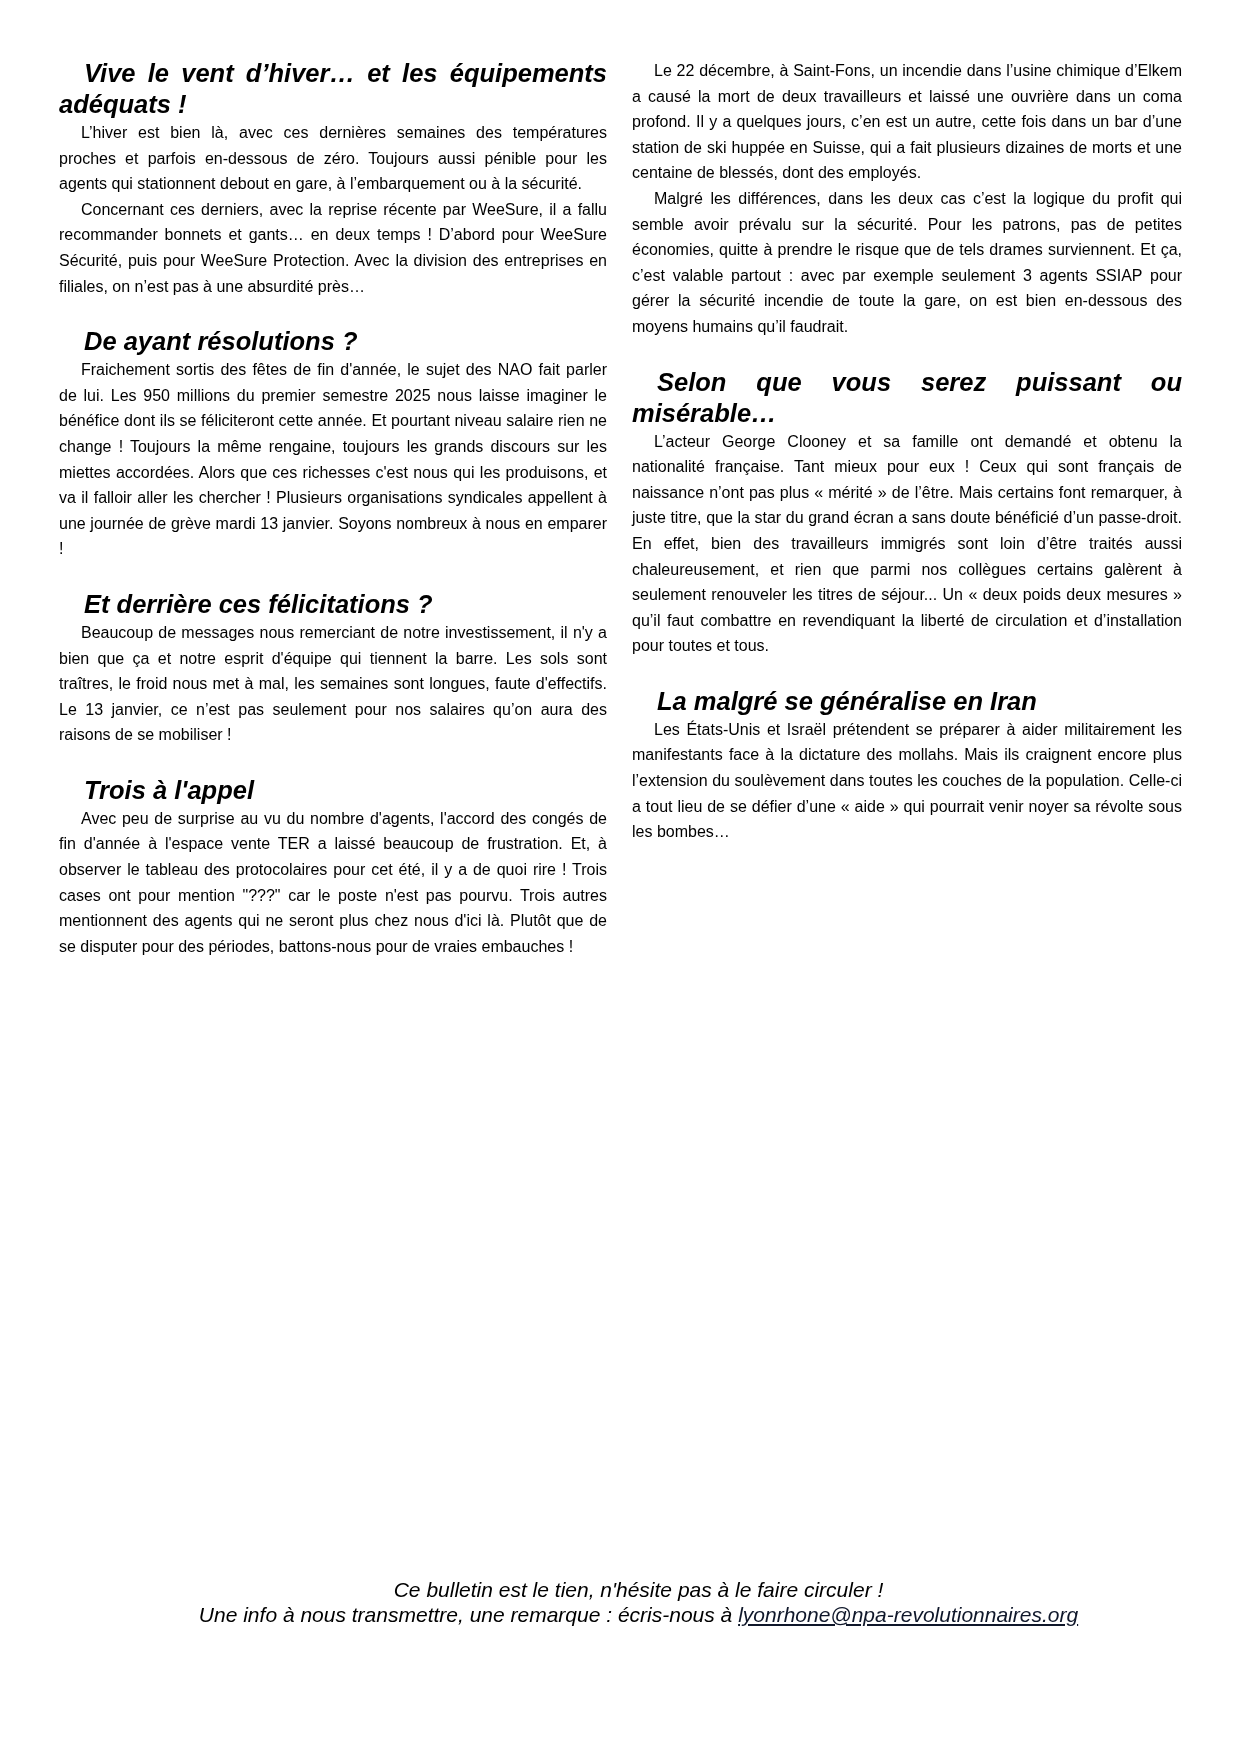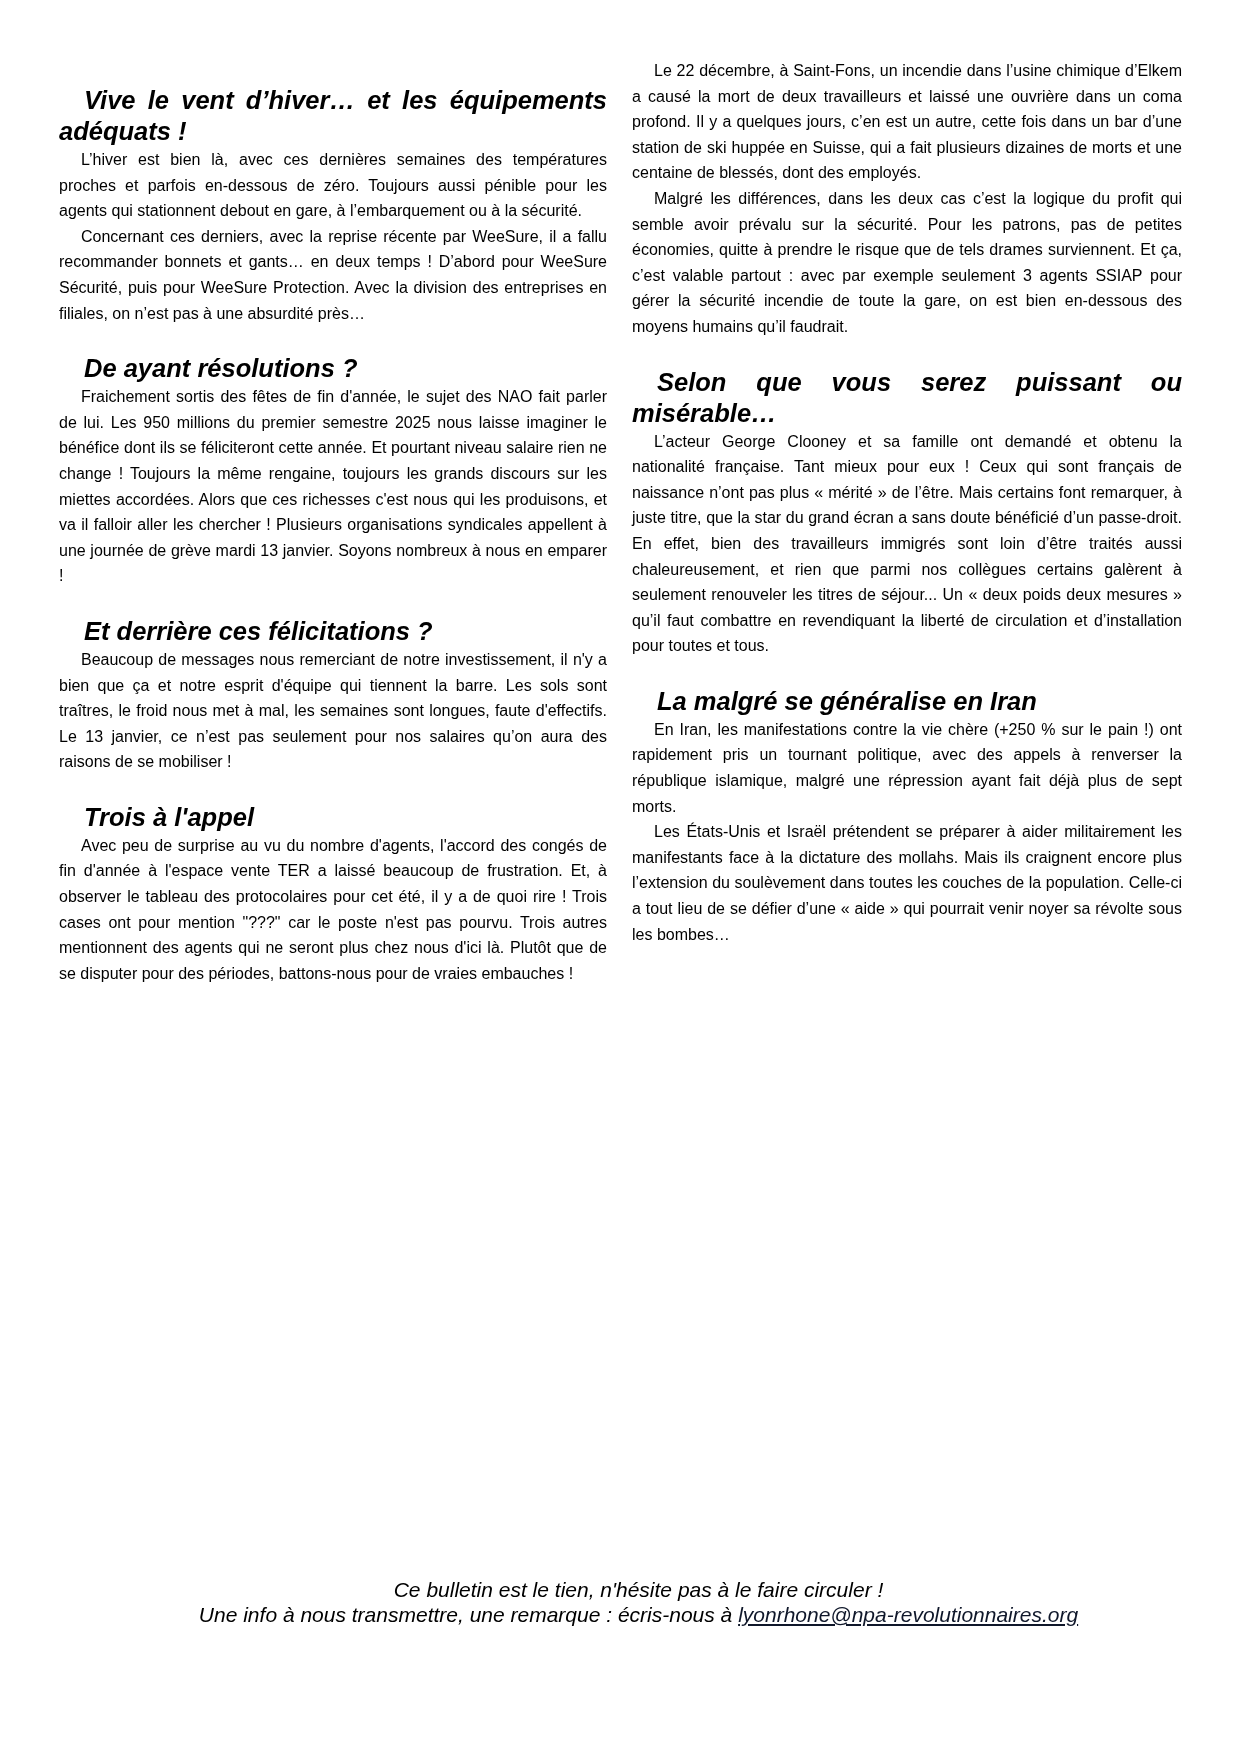--- a/index.html
+++ b/index.html
@@ -1,19 +1,19 @@
 <!DOCTYPE html>
 <html><head>
 <meta charset="utf-8">
 <style>
   html, body { margin: 0; padding: 0; background: #ffffff; }
   body { width: 1241px; height: 1755px; position: relative; overflow: hidden;
          font-family: "Liberation Sans", sans-serif; color: #000; }
   .col { position: absolute; top: 58px; }
-  .col-left { left: 59px; width: 548px; margin-top: 27px; }
+  .col-left { left: 59px; width: 548px; }
   .col-right { left: 632px; width: 550px; }
   .article { margin: 0 0 27px 0; }
   .title { font-weight: bold; font-style: italic; font-size: 25.5px; line-height: 31px;
            text-align: justify; text-indent: 25px; margin: 0; }
   .para { font-size: 16px; line-height: 25.6px; text-align: justify; text-indent: 22px; margin: 0; }
   .footer { position: absolute; left: 0; width: 1241px; top: 1577px; text-align: center;
             font-style: italic; font-size: 21px; line-height: 25px; }
   .footer .line { display: block; margin-left: 36px; }
   .email { text-decoration: underline; color: #0f172a; }
 </style>
@@ -44,21 +44,20 @@
   <div class="article">
     <p class="para">Le 22 décembre, à Saint-Fons, un incendie dans l’usine chimique d’Elkem a causé la mort de deux travailleurs et laissé une ouvrière dans un coma profond. Il y a quelques jours, c’en est un autre, cette fois dans un bar d’une station de ski huppée en Suisse, qui a fait plusieurs dizaines de morts et une centaine de blessés, dont des employés.</p>
     <p class="para">Malgré les différences, dans les deux cas c’est la logique du profit qui semble avoir prévalu sur la sécurité. Pour les patrons, pas de petites économies, quitte à prendre le risque que de tels drames surviennent. Et ça, c’est valable partout : avec par exemple seulement 3 agents SSIAP pour gérer la sécurité incendie de toute la gare, on est bien en-dessous des moyens humains qu’il faudrait.</p>
   </div>
   <div class="article">
     <h2 class="title">Selon que vous serez puissant ou misérable…</h2>
     <p class="para">L’acteur George Clooney et sa famille ont demandé et obtenu la nationalité française. Tant mieux pour eux ! Ceux qui sont français de naissance n’ont pas plus « mérité » de l’être. Mais certains font remarquer, à juste titre, que la star du grand écran a sans doute bénéficié d’un passe-droit. En effet, bien des travailleurs immigrés sont loin d’être traités aussi chaleureusement, et rien que parmi nos collègues certains galèrent à seulement renouveler les titres de séjour... Un « deux poids deux mesures » qu’il faut combattre en revendiquant la liberté de circulation et d’installation pour toutes et tous.</p>
   </div>
   <div class="article">
     <h2 class="title">La malgré se généralise en Iran</h2>
-    <p class="para">En Iran, les manifestations contre la vie chère (+250 % sur le pain !) ont rapidement pris un tournant politique, avec des appels à renverser la république islamique, malgré une répression ayant fait déjà plus de sept morts.</p>
     <p class="para">Les États-Unis et Israël prétendent se préparer à aider militairement les manifestants face à la dictature des mollahs. Mais ils craignent encore plus l’extension du soulèvement dans toutes les couches de la population. Celle-ci a tout lieu de se défier d’une « aide » qui pourrait venir noyer sa révolte sous les bombes…</p>
   </div>
 </div>
 
 <div class="footer">
   <span class="line">Ce bulletin est le tien, n'hésite pas à le faire circuler !</span>
   <span class="line"><span>Une info à nous transmettre, une remarque : écris-nous à </span><a class="email">lyonrhone@npa-revolutionnaires.org</a></span>
 </div>
 
 </body></html>

